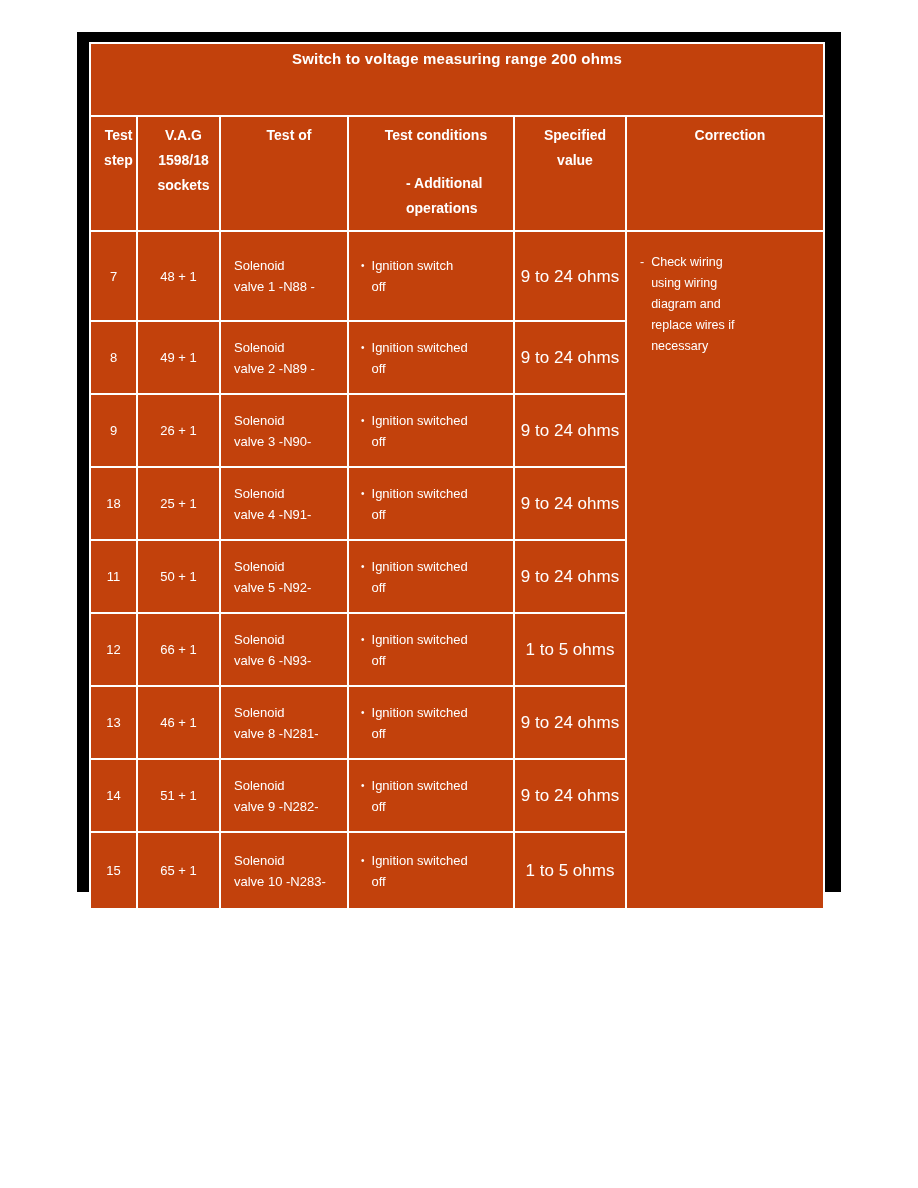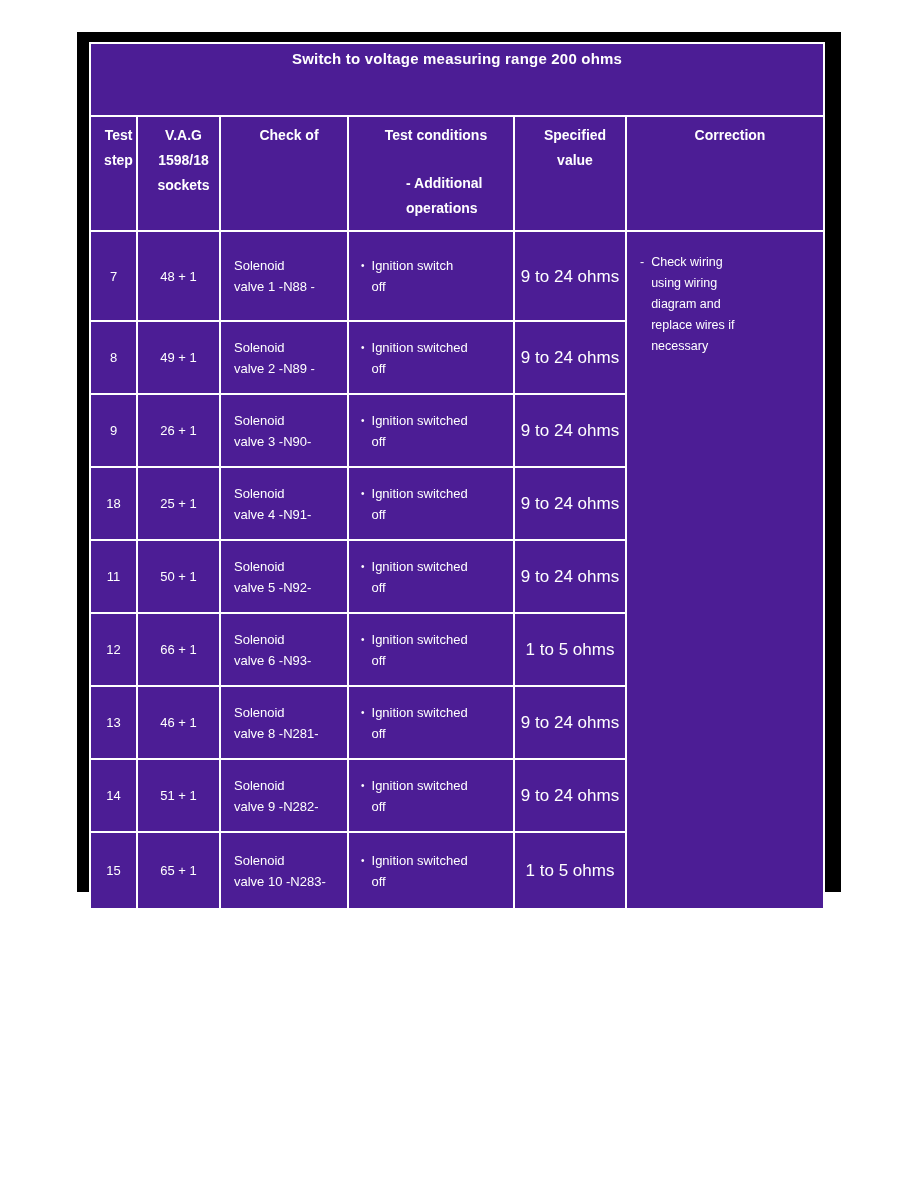--- a/index.html
+++ b/index.html
@@ -24,21 +24,21 @@
     background: #000000;
     box-sizing: border-box;
   }
   table.measure {
     position: absolute;
     left: 12px;
     top: 10px;
     width: 734px;
     border-collapse: collapse;
     table-layout: fixed;
-    background: #4c1d95;
+    background: #c2410c;
     color: #ffffff;
   }
   table.measure th, table.measure td {
     border: 2px solid #ffffff;
     box-sizing: border-box;
     overflow: hidden;
   }
   td.titlecell {
     height: 43px;
     text-align: center;
@@ -117,21 +117,21 @@
       <tbody>
         <tr>
           <td class="titlecell" colspan="6">Switch to voltage measuring range 200 ohms</td>
         </tr>
         <tr class="headrow">
           <th>Test
 step</th>
           <th>V.A.G
 1598/18
 sockets</th>
-          <th>Check of</th>
+          <th>Test of</th>
           <th><span>Test conditions</span><span class="subblock">-  Additional
 operations</span></th>
           <th>Specified
 value</th>
           <th>Correction</th>
         </tr>
 
         <tr class="r-first">
           <td class="c-step">7</td>
           <td class="c-sockets">48 + 1</td>

